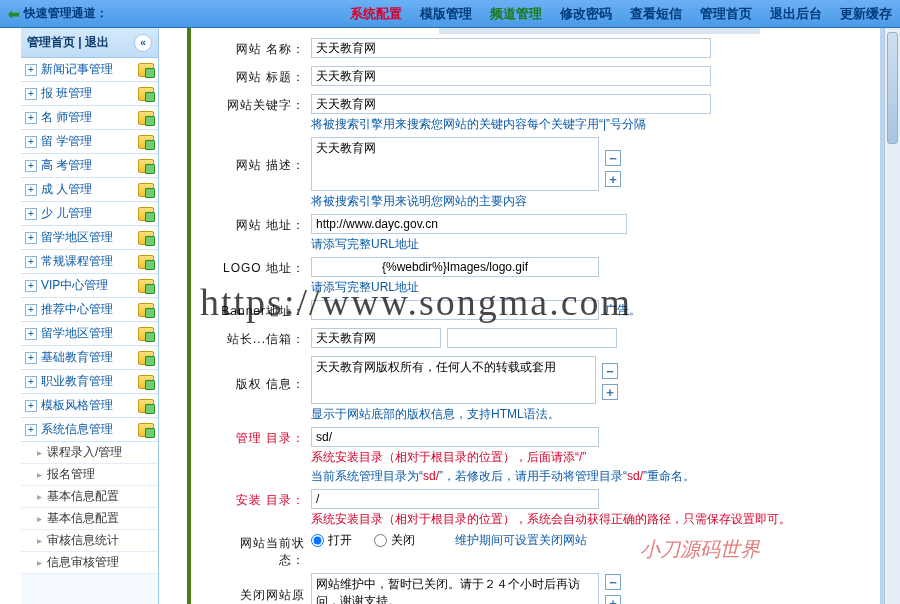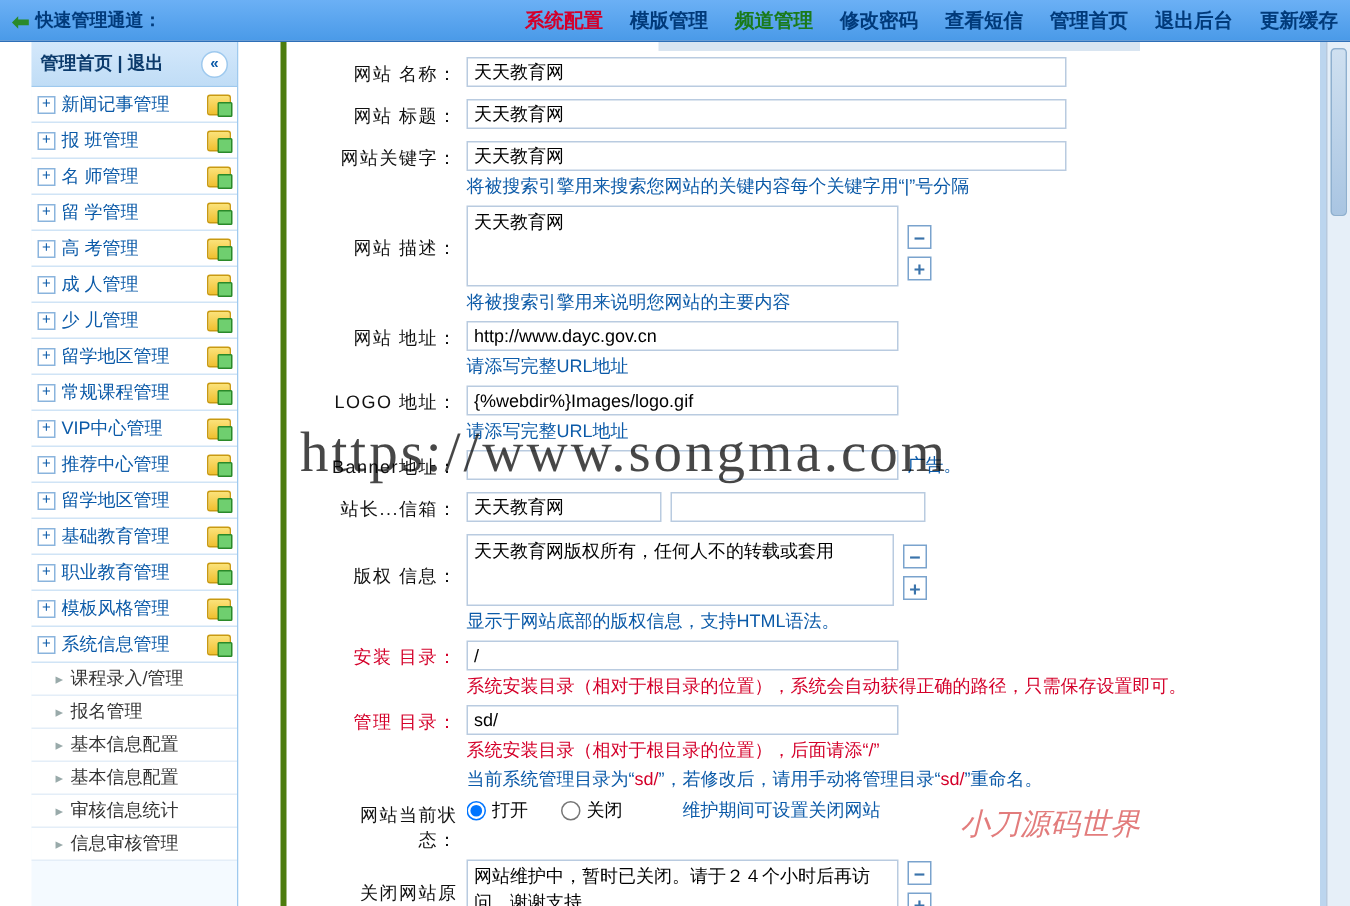--- a/index.html
+++ b/index.html
@@ -210,29 +210,29 @@
                 <span>+</span>
               </div>
           </div>
           <div class="hint">将被搜索引擎用来说明您网站的主要内容</div>
         </div>
       </div>
 
       <div class="form-row">
         <div class="form-label">网站 地址：</div>
         <div class="form-field">
-          <input type="text" style="width: 288px;" value="http://www.dayc.gov.cn">
+          <input type="text" style="width: 316px;" value="http://www.dayc.gov.cn">
           <div class="hint">请添写完整URL地址</div>
         </div>
       </div>
 
       <div class="form-row">
         <div class="form-label">LOGO 地址：</div>
         <div class="form-field">
-          <input type="text" style="width: 288px;" value="{%webdir%}Images/logo.gif">
+          <input type="text" style="width: 288px; text-align: center;" value="{%webdir%}Images/logo.gif">
           <div class="hint">请添写完整URL地址</div>
         </div>
       </div>
 
       <div class="form-row">
         <div class="form-label">Banner地址：</div>
         <div class="form-field">
           <div class="inline-row">
             <input type="text" style="width: 288px;">
             <span class="hint">广告。</span>
@@ -258,35 +258,35 @@
             <div class="ta-ctrl">
                 <span>−</span>
                 <span>+</span>
               </div>
           </div>
           <div class="hint">显示于网站底部的版权信息，支持HTML语法。</div>
         </div>
       </div>
 
       <div class="form-row">
-        <div class="form-label red">安装 目录：</div>
-        <div class="form-field">
-          <input type="text" style="width: 288px;" value="/">
-          <div class="hint red">系统安装目录（相对于根目录的位置），系统会自动获得正确的路径，只需保存设置即可。</div>
-        </div>
-      </div>
-
-      <div class="form-row">
         <div class="form-label red">管理 目录：</div>
         <div class="form-field">
           <input type="text" style="width: 288px;" value="sd/">
           <div class="hint red">系统安装目录（相对于根目录的位置），后面请添“/”</div>
           <div class="hint">
             <span>当前系统管理目录为“</span><span class="orng">sd/</span><span>”，若修改后，请用手动将管理目录“</span><span class="orng">sd/</span><span>”重命名。</span>
           </div>
+        </div>
+      </div>
+
+      <div class="form-row">
+        <div class="form-label red">安装 目录：</div>
+        <div class="form-field">
+          <input type="text" style="width: 288px;" value="/">
+          <div class="hint red">系统安装目录（相对于根目录的位置），系统会自动获得正确的路径，只需保存设置即可。</div>
         </div>
       </div>
 
       <div class="form-row">
         <div class="form-label">网站当前状态：</div>
         <div class="form-field">
           <div class="radio-row">
             <label>
                 <input type="radio" name="st" checked="" style=""> 
                 <span>打开</span>

